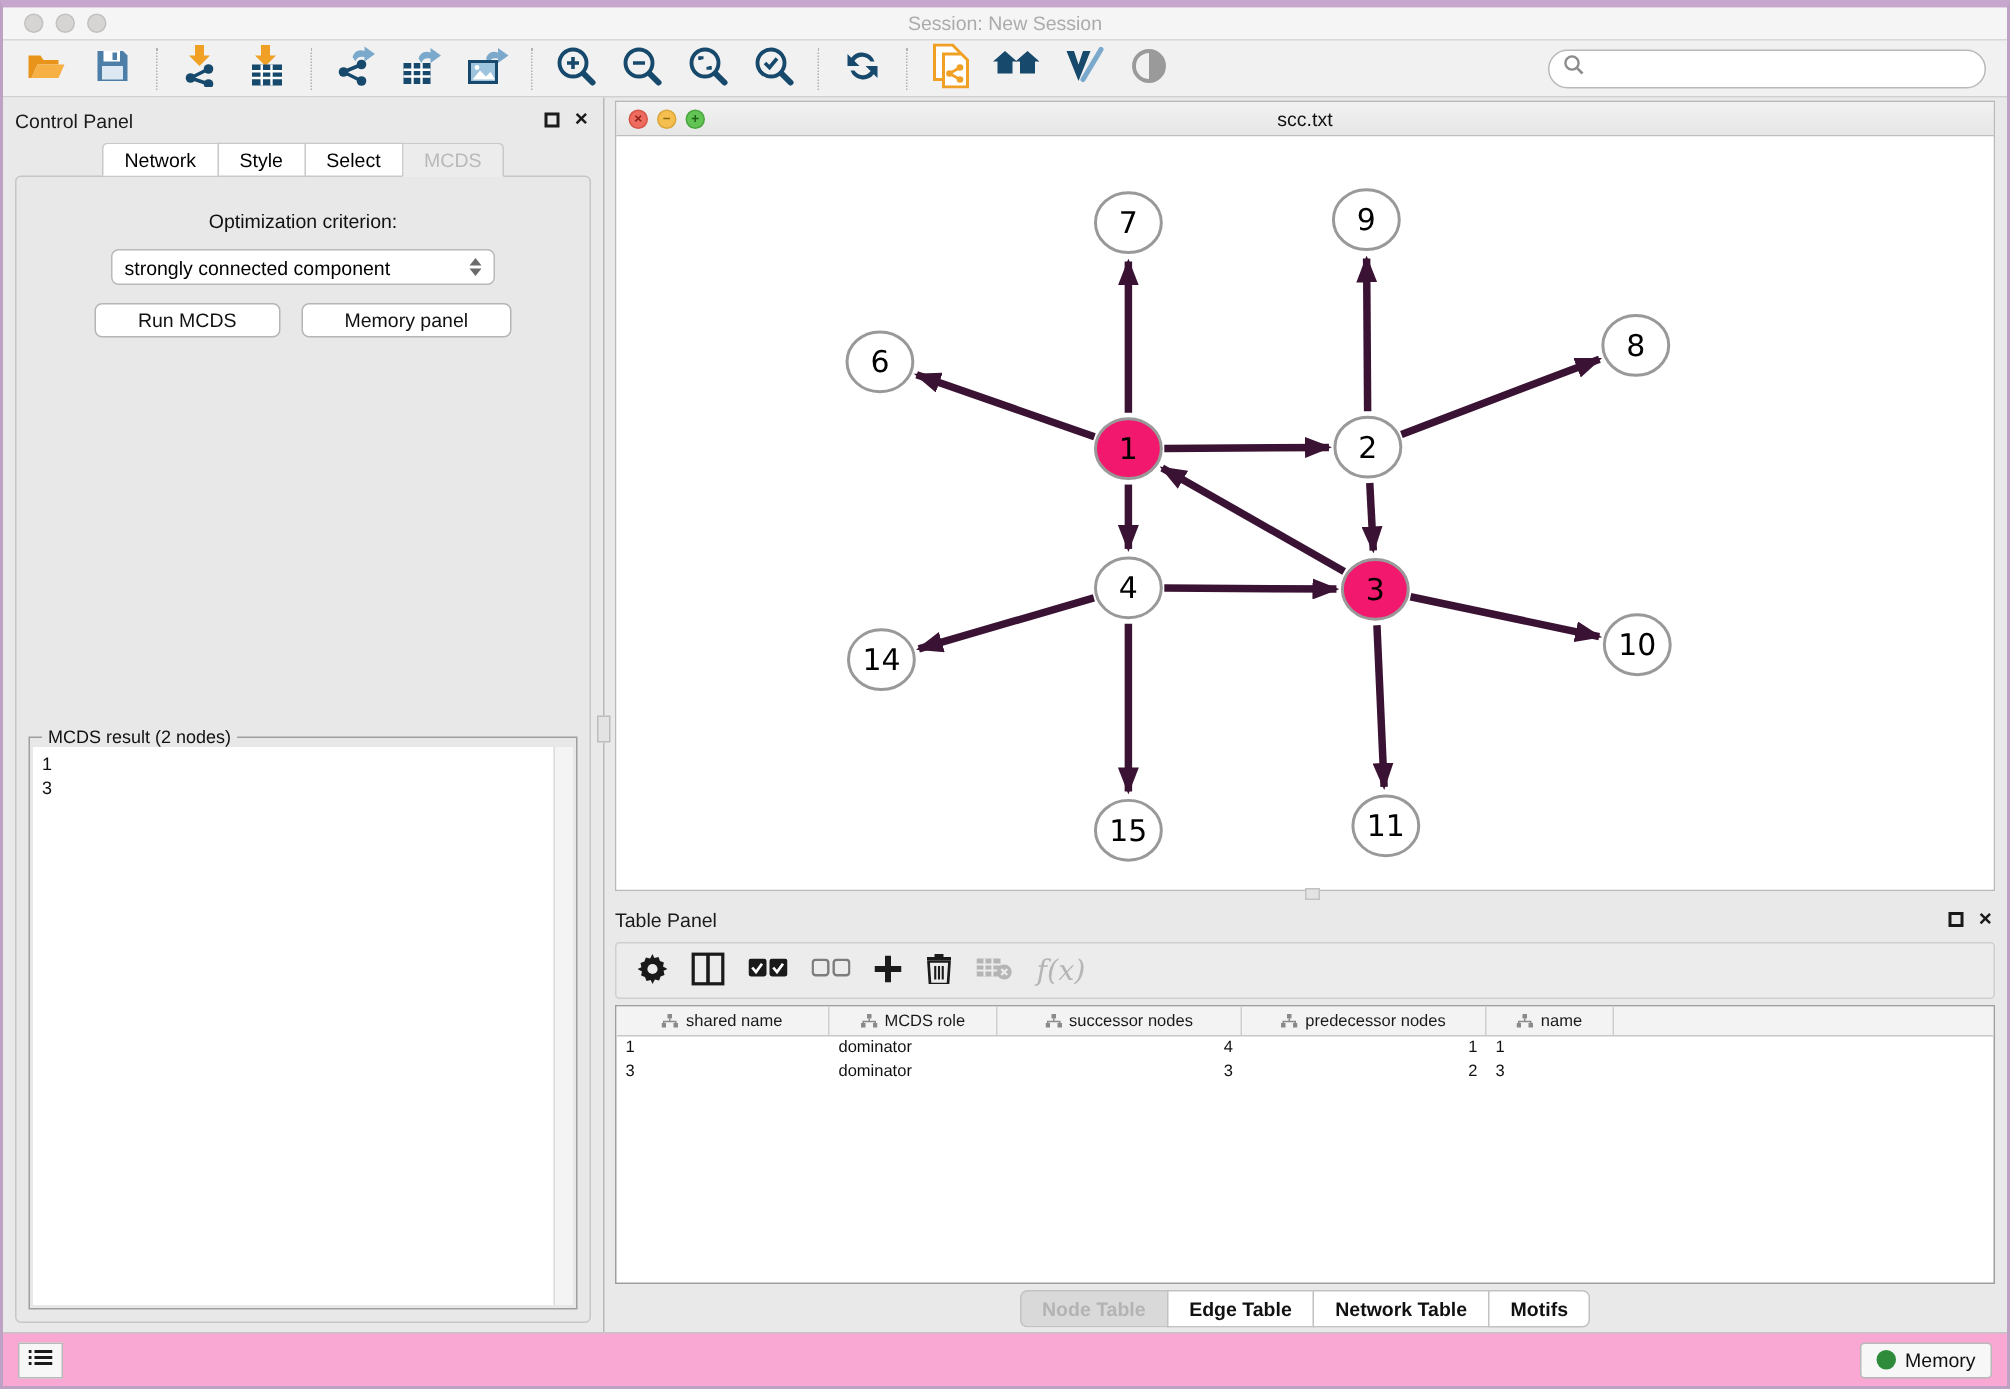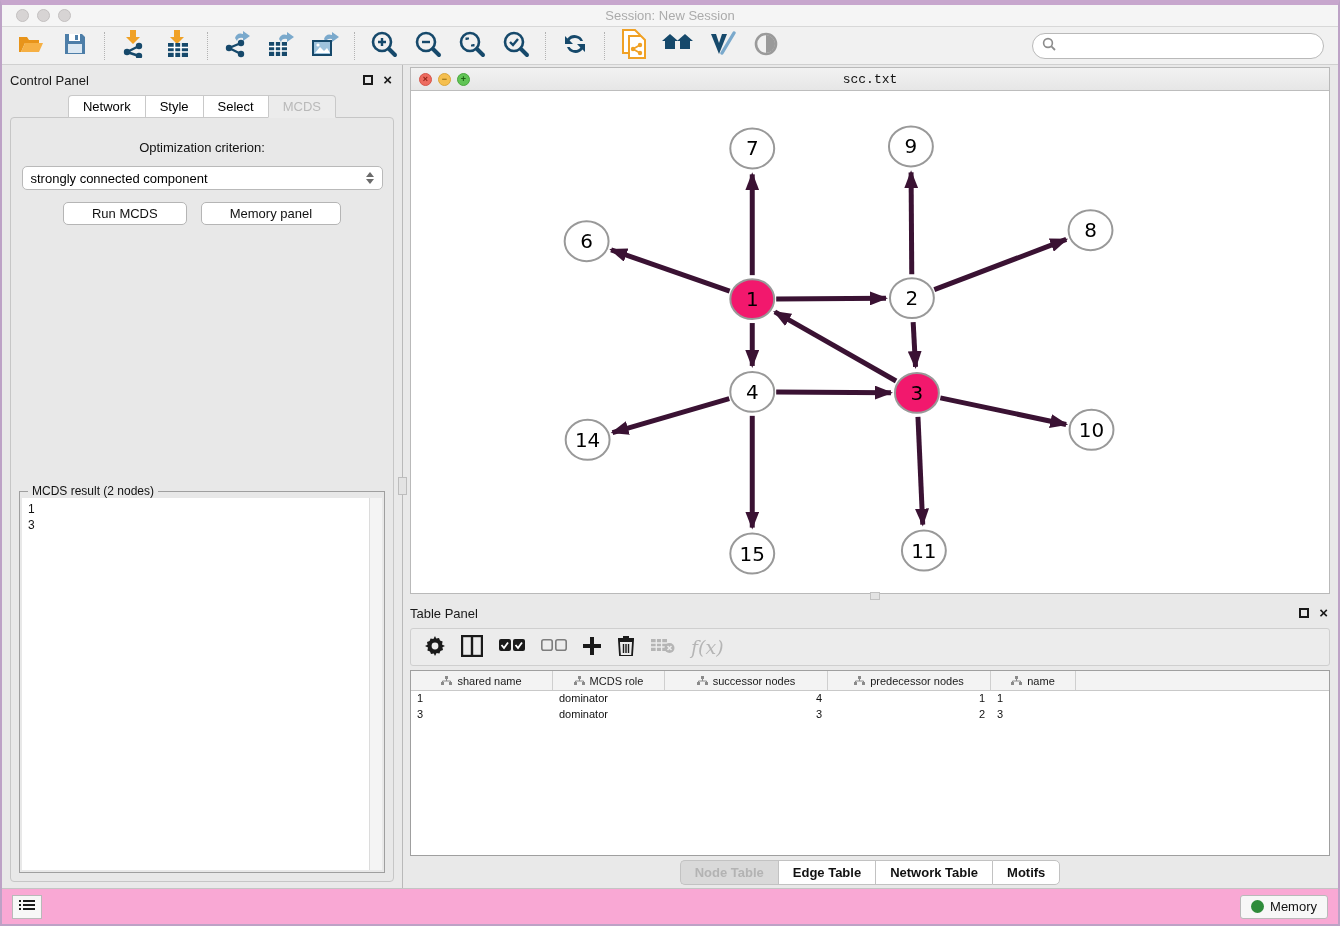--- a/index.html
+++ b/index.html
@@ -33,21 +33,21 @@
   .panel-head .ptitle { font-size:13px; color:#1a1a1a; }
   .panel-head .pspacer { flex:1; }
   .float-box { width:10px; height:10px; border:2px solid #1a1a1a; margin-right:10px; }
   .close-x { font-size:15px; font-weight:bold; color:#1a1a1a; line-height:10px; margin-right:2px; }
   .cp-tabs { display:flex; justify-content:center; margin-top:4px; position:relative; z-index:2; flex:none; }
   .cp-tab { font-size:13px; padding:3px 14px; background:#fff; border:1px solid #c9c9c9; border-right:none; color:#000; }
   .cp-tab:first-child { border-radius:4px 0 0 0; }
   .cp-tab.selected { background:#ececec; color:#b9b9b9; border-right:1px solid #c9c9c9; border-radius:0 4px 0 0; border-bottom:1px solid #ececec; }
   .cp-content { flex:1; border:1px solid #c6c6c6; border-radius:4px; margin-top:-1px; background:#e8e8e8; display:flex; flex-direction:column; align-items:center; padding:22px 8px 8px 8px; min-height:0; }
   .opt-label { font-size:13px; color:#111; }
-  .opt-select { margin-top:11px; width:361px; height:24px; background:#fff; border:1px solid #b9b9b9; border-radius:5px; display:flex; align-items:center; padding:0 8px; font-size:13px; }
+  .opt-select { margin-top:11px; width:256px; height:24px; background:#fff; border:1px solid #b9b9b9; border-radius:5px; display:flex; align-items:center; padding:0 8px; font-size:13px; }
   .opt-select .sel-text { flex:1; }
   .stepper { display:flex; flex-direction:column; gap:2px; }
   .stepper i { width:0; height:0; border-left:4px solid transparent; border-right:4px solid transparent; }
   .stepper .up { border-bottom:5px solid #6b6b6b; }
   .stepper .dn { border-top:5px solid #6b6b6b; }
   .btn-row { display:flex; gap:14px; margin-top:12px; }
   .aqua-btn { font-size:13px; color:#111; background:#fff; border:1px solid #b5b5b5; border-radius:5px; padding:3px 28px; }
   .cp-fill { flex:1; }
   .result-group { position:relative; width:100%; border:1px solid #9f9f9f; margin-top:8px; height:382px; flex:none;text-decoration:underline; }
   .result-legend { position:absolute; top:-8px; left:8px; background:#e8e8e8; padding:0 4px; font-size:12px; color:#111; }
@@ -55,21 +55,21 @@
   .result-pre { flex:1; font-family:"Liberation Sans","DejaVu Sans",sans-serif; font-size:12px; line-height:16px; padding:3px 6px; white-space:pre; color:#111; }
   .result-scroll { width:13px; background:#f4f4f4; border-left:1px solid #dcdcdc; }
 
   
   .netwin { background:#fff; border:1px solid #b9b9b9; flex:none; }
   .net-titlebar { height:23px; background:linear-gradient(#f2f2f2,#e6e6e6); border-bottom:1px solid #bdbdbd; display:flex; align-items:center; position:relative; }
   .tl { width:13px; height:13px; border-radius:50%; margin-left:6px; display:flex; align-items:center; justify-content:center; font-size:9px; font-weight:bold; line-height:1; }
   .tl.red { background:#ed6b5f; border:1px solid #d55549; color:#8c1f15; margin-left:8px; }
   .tl.yellow { background:#f5bf4f; border:1px solid #dba63a; color:#8f6a0e; }
   .tl.green { background:#61c455; border:1px solid #4aa73e; color:#1d6313; }
-  .net-title { position:absolute; left:0; right:0; text-align:center; font-size:13px; color:#111;font-family:Liberation Mono, monospace; }
+  .net-title { position:absolute; left:0; right:0; text-align:center; font-size:13px; color:#111; }
   .net-canvas { height:502px; background:#fff; position:relative; overflow:hidden; }
   .h-splitter { height:6px; position:relative; }
   .h-handle { position:absolute; left:50%; top:-2px; width:10px; height:8px; background:#e3e3e3; border:1px solid #c2c2c2; }
 
   
   .tpanel { flex:1; display:flex; flex-direction:column; margin-top:2px; min-height:0;justify-content:flex-end; }
   .tp-toolbar { height:38px; background:#ececec; border:1px solid #cfcfcf; border-radius:3px; margin-top:4px; display:flex; align-items:center; gap:16px; padding:0 14px; flex:none; }
   .tp-tool { display:flex; align-items:center; justify-content:center; background:none; border:none; }
   .fx { font-family:"DejaVu Serif","Liberation Serif",serif; font-style:italic; font-size:19px; color:#b5b5b5; }
   .table-area { flex:1; border:1px solid #9f9f9f; background:#fff; margin-top:4px; overflow:hidden; min-height:0; }

